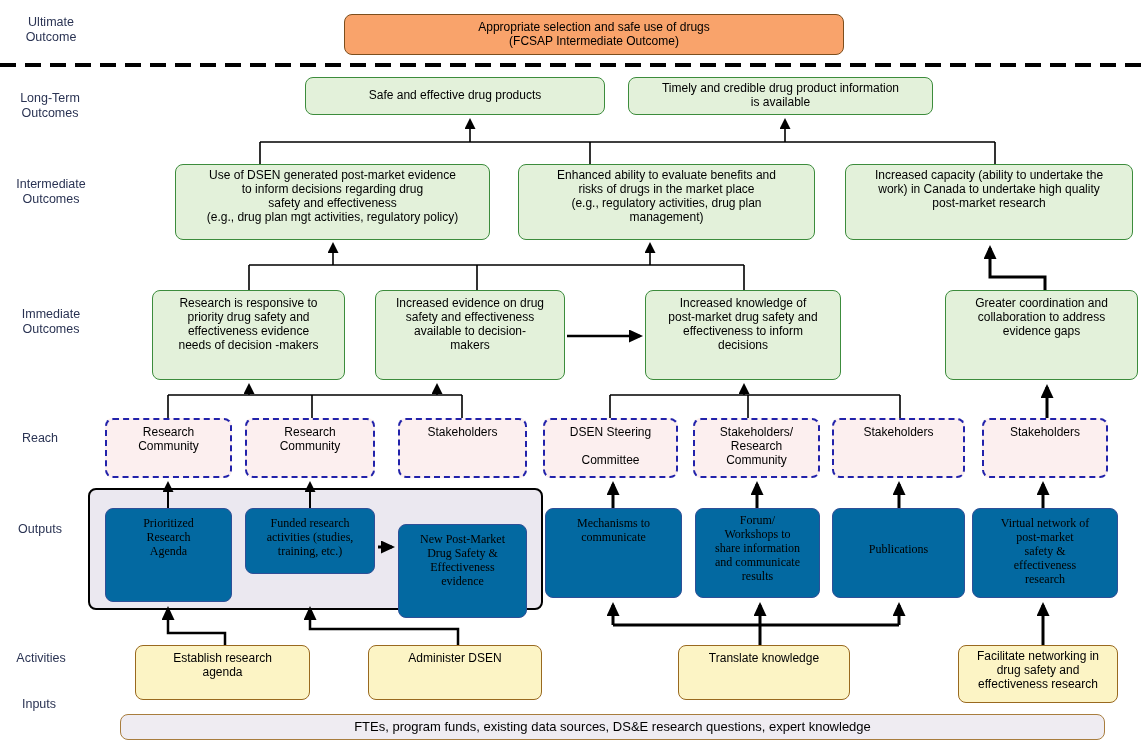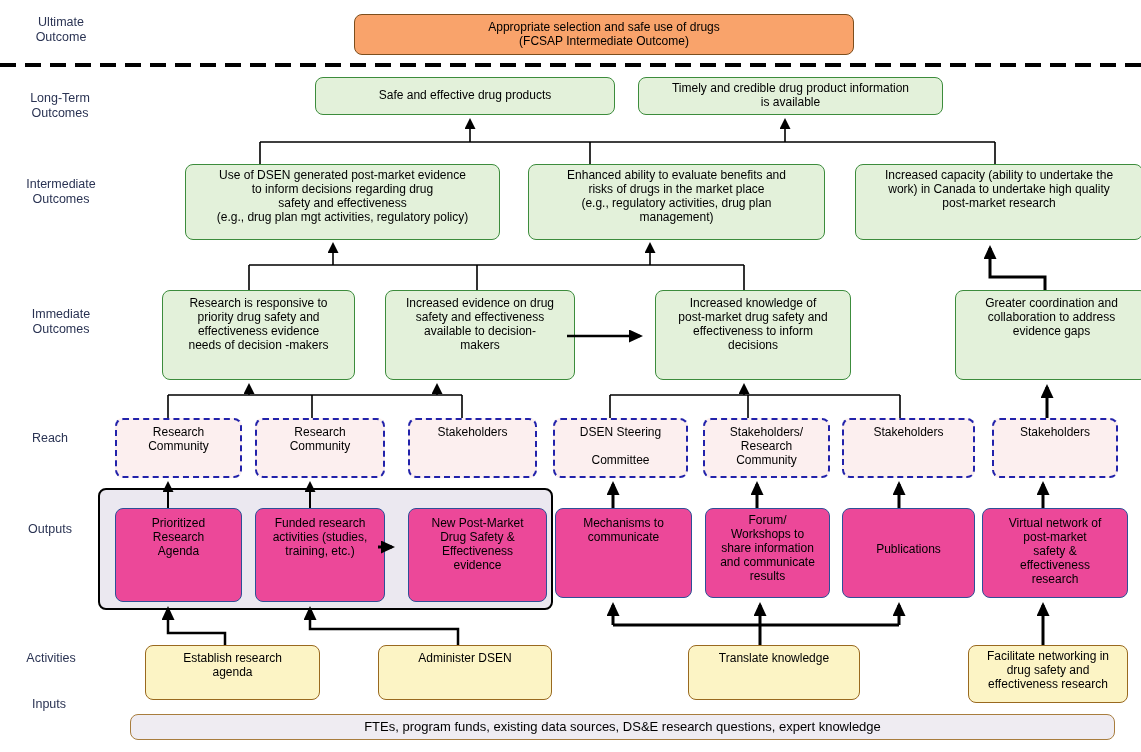--- a/index.html
+++ b/index.html
@@ -13,30 +13,30 @@
     white-space:pre-line;
   }
   .box{
     position:absolute;box-sizing:border-box;text-align:center;
     white-space:pre-line;padding:4px 3px;border-radius:8px;
   }
   .orange{background:#F9A36B;border:1.5px solid #7c4e1d;display:flex;align-items:center;justify-content:center;padding:0 4px;}
   .green{background:#E3F1DA;border:1.6px solid #3c8c3c;}
   .green.center{display:flex;align-items:center;justify-content:center;padding:0 4px;}
   .reachbox{background:#FCEFEF;border:2px dashed #2222AA;padding-top:6px;}
-  .outbox{background:#ec4899;border:1.4px solid #2e4f97;padding-top:8px;}
+  .outbox{background:#0369a1;border:1.4px solid #2e4f97;padding-top:8px;font-family:Liberation Serif, serif;}
   .outbox.mid{padding-top:34px;}
   .bigframe{background:#EBE8F0;border:2.5px solid #000;}
   .yellow{background:#FCF4C5;border:1.6px solid #99691f;padding-top:6px;}
   .inputsbar{
     background:#EFECF2;border:1.6px solid #a87d3e;display:flex;
     align-items:center;justify-content:center;font-size:13px;padding:0;
   }
   svg.overlay{position:absolute;left:0;top:0;z-index:6;pointer-events:none;}
-  .box,.rowlabel{z-index:3;margin-left:10px;}
+  .box,.rowlabel{z-index:3;}
   .bigframe{z-index:1;}
   .outbox.inner{z-index:2;}
 </style>
 </head>
 <body>
 
 <div id="canvas">
 
   <div class="rowlabel" style="left:10px;top:15px;width:82px">Ultimate
 Outcome</div>
@@ -98,24 +98,24 @@
 Research
 Community</div>
   <div class="box reachbox" style="left:832px;top:418px;width:133px;height:60px">Stakeholders</div>
   <div class="box reachbox" style="left:982px;top:418px;width:126px;height:60px">Stakeholders</div>
 
   <div class="box bigframe" style="left:88px;top:488px;width:455px;height:122px"></div>
 
   <div class="box outbox inner" style="left:105px;top:508px;width:127px;height:94px">Prioritized
 Research
 Agenda</div>
-  <div class="box outbox inner" style="left:245px;top:508px;width:130px;height:94px">Funded research
+  <div class="box outbox inner" style="left:245px;top:508px;width:130px;height:66px">Funded research
 activities (studies,
 training, etc.)</div>
-  <div class="box outbox inner" style="left:398px;top:508px;width:139px;height:94px">New Post-Market
+  <div class="box outbox inner" style="left:398px;top:524px;width:129px;height:94px">New Post-Market
 Drug Safety &amp;
 Effectiveness
 evidence</div>
   <div class="box outbox" style="left:545px;top:508px;width:137px;height:90px">Mechanisms to
 communicate</div>
   <div class="box outbox" style="left:695px;top:508px;width:125px;height:90px;padding-top:5px">Forum/
 Workshops to
 share information
 and communicate
 results</div>

